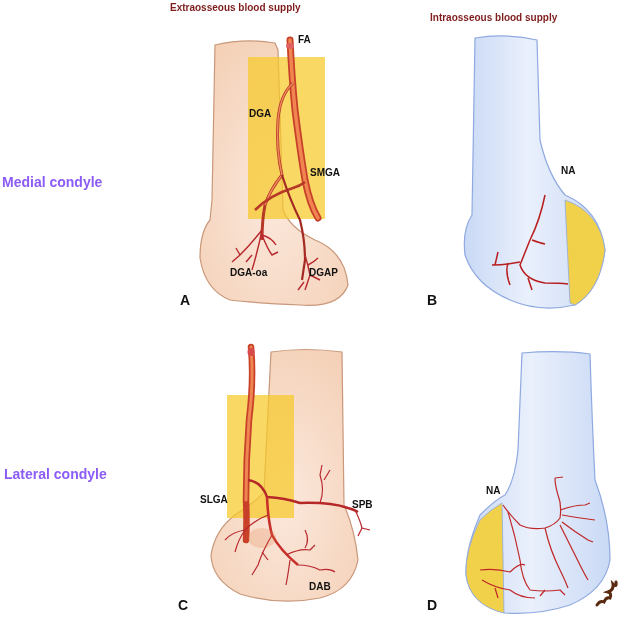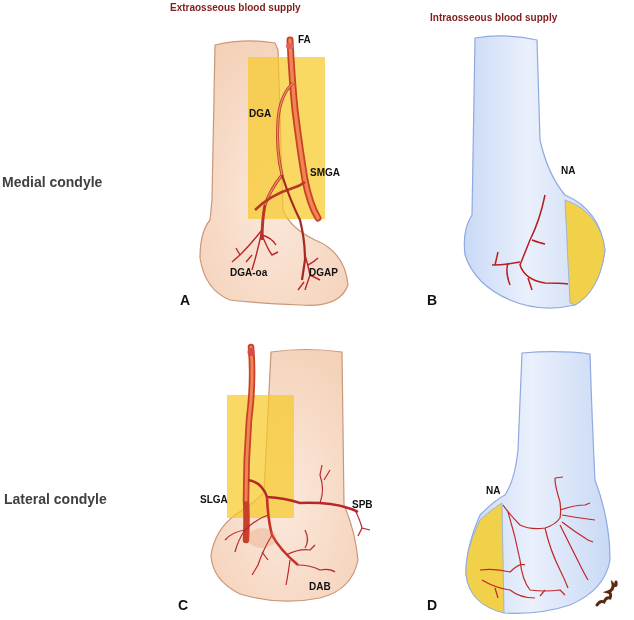--- a/index.html
+++ b/index.html
@@ -1,30 +1,30 @@
 <!DOCTYPE html>
 <html><head>
 <meta charset="utf-8">
 <style>
   html, body { margin: 0; padding: 0; background: #ffffff; }
   body { width: 634px; height: 620px; position: relative; overflow: hidden; font-family: "Liberation Sans", sans-serif; }
   .hdr { position: absolute; font-weight: bold; font-size: 10px; color: #7f1d1d; white-space: nowrap; }
-  .rowlbl { position: absolute; font-weight: bold; font-size: 14px; color: #404040; white-space: nowrap; }
+  .rowlbl { position: absolute; font-weight: bold; font-size: 14px; color: #8b5cf6; white-space: nowrap; }
   .panel-letter { position: absolute; font-weight: bold; font-size: 14px; color: #111; }
   .lbl { font-family: "Liberation Sans", sans-serif; font-weight: bold; font-size: 10px; fill: #111; }
   svg.fig { position: absolute; left: 0; top: 0; }
 </style>
 </head>
 <body>
 
 <div class="hdr" style="left:170px; top:2px;">Extraosseous blood supply</div>
 <div class="hdr" style="left:430px; top:12px;">Intraosseous blood supply</div>
 
 <div class="rowlbl" style="left:2px; top:174px;">Medial condyle</div>
-<div class="rowlbl" style="left:4px; top:491px;">Lateral condyle</div>
+<div class="rowlbl" style="left:4px; top:466px;">Lateral condyle</div>
 
 <div class="panel-letter" style="left:180px; top:292px;">A</div>
 <div class="panel-letter" style="left:427px; top:292px;">B</div>
 <div class="panel-letter" style="left:178px; top:597px;">C</div>
 <div class="panel-letter" style="left:427px; top:597px;">D</div>
 
 <svg class="fig" width="634" height="620" viewBox="0 0 634 620">
   <defs>
     <radialGradient id="boneWarm" cx="0.5" cy="0.6" r="0.7">
       <stop offset="0" stop-color="#fbe8dc"></stop>

